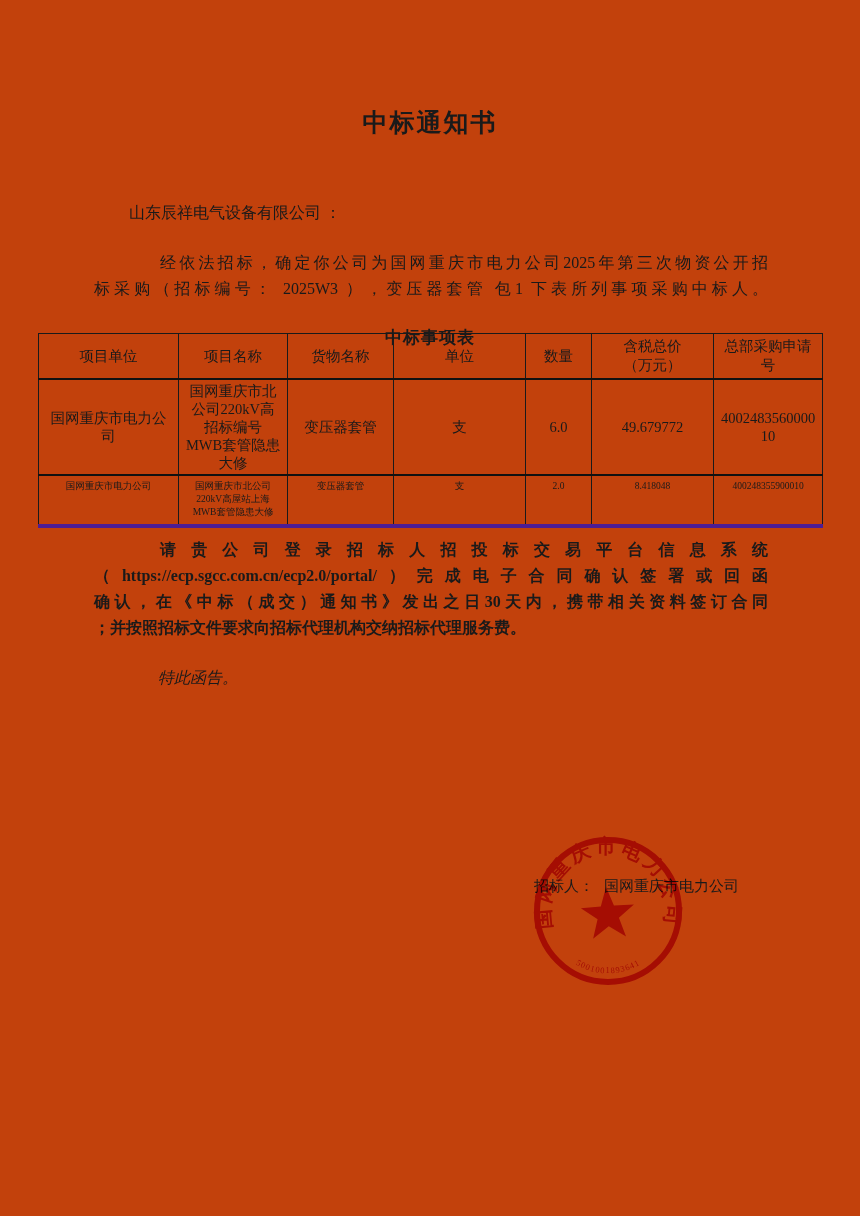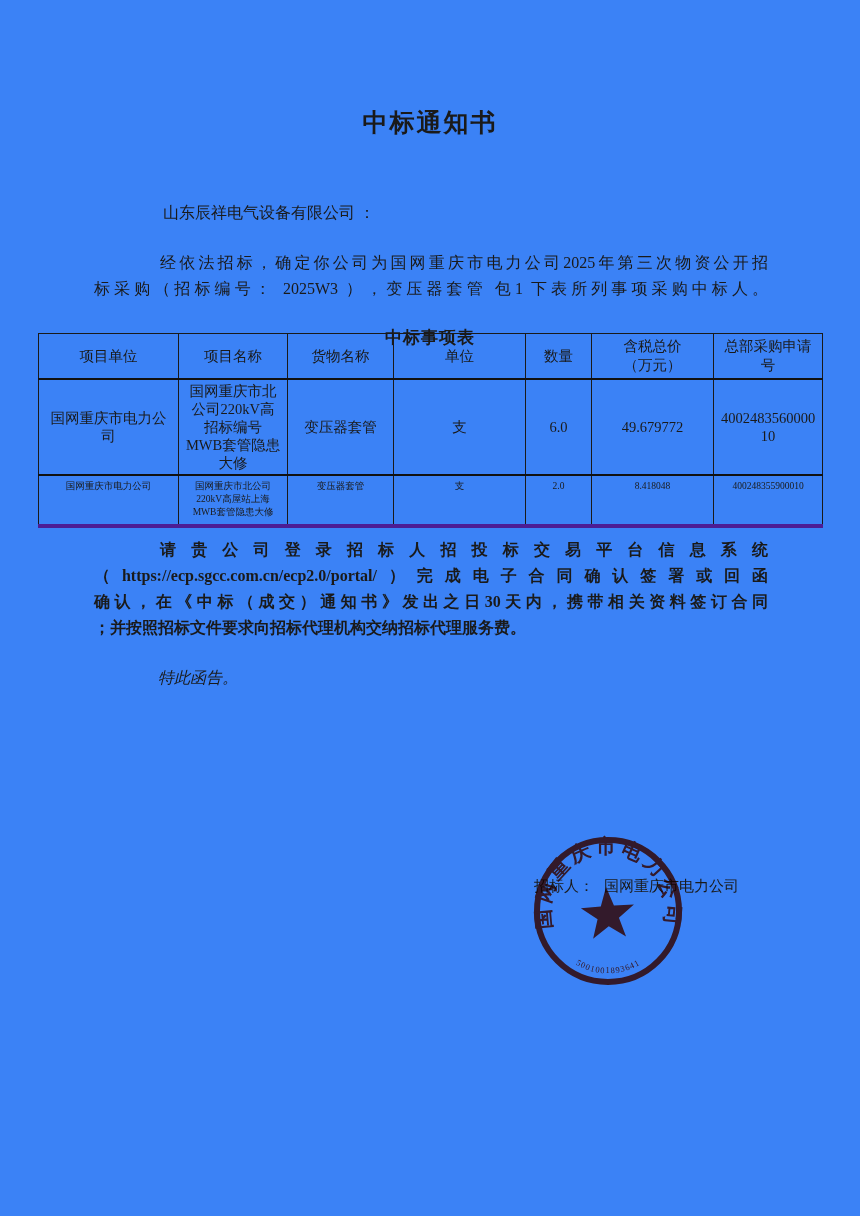--- a/index.html
+++ b/index.html
@@ -1,27 +1,27 @@
 <!DOCTYPE html>
 <html><head>
 <meta charset="utf-8">
 <style>
   html,body { margin:0; padding:0; }
   body {
     width:860px; height:1216px; background:#ffffff;
     font-family:"Liberation Serif", serif; color:#1a1a1a;
   }
-  .page { position:relative; width:860px; height:1216px; overflow:hidden; background:#3b82f6; }
+  .page { position:relative; width:860px; height:1216px; overflow:hidden; background:#c2410c; }
 
   .doc-title {
     position:absolute; top:106px; left:0; width:860px;
     text-align:center; font-size:25px; font-weight:bold; letter-spacing:2px;
   }
   .addressee {
-    position:absolute; top:201px; left:129px; font-size:16px; line-height:24px;margin-left:34px;
+    position:absolute; top:201px; left:129px; font-size:16px; line-height:24px;
   }
   .para { position:absolute; left:94px; width:674px; font-size:16px; }
   .para .line { line-height:26px; }
   .para .j { text-align:justify; text-align-last:justify; }
   .indent { text-indent:66px; }
   #intro  { top:250px; }
   #notice { top:537px;font-weight:bold; }
 
   .table-title {
     position:absolute; top:301px; left:0; width:860px;

